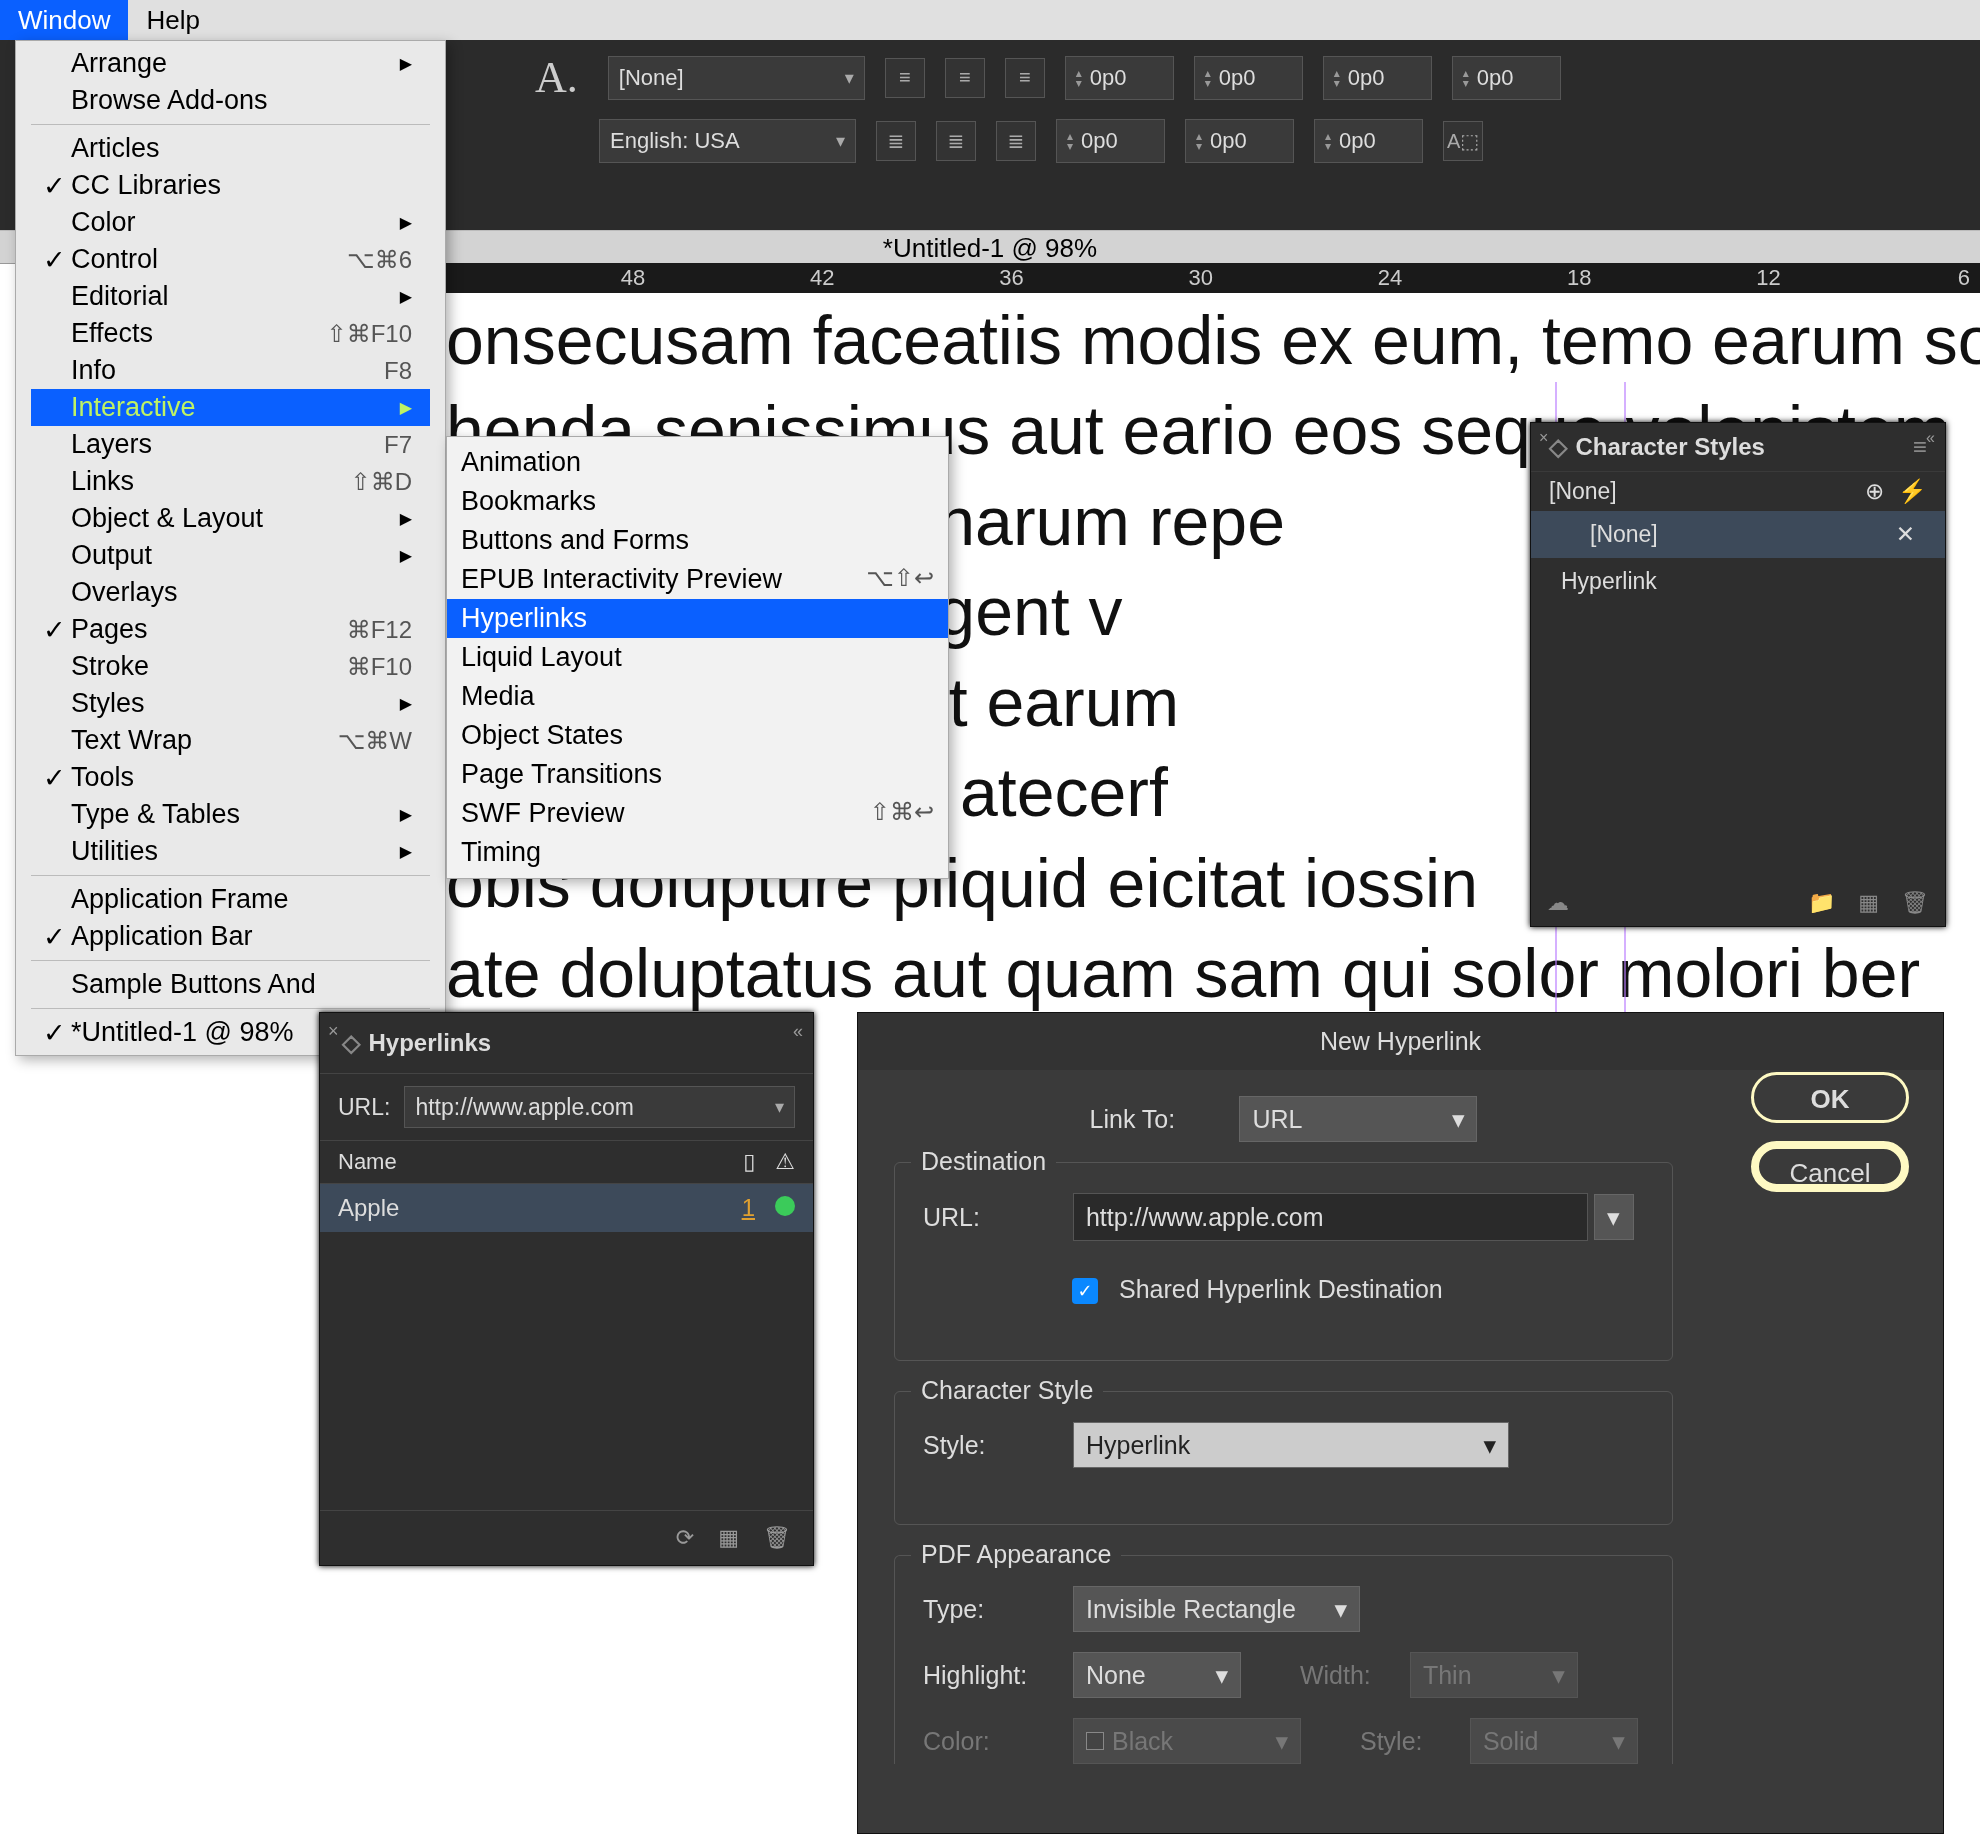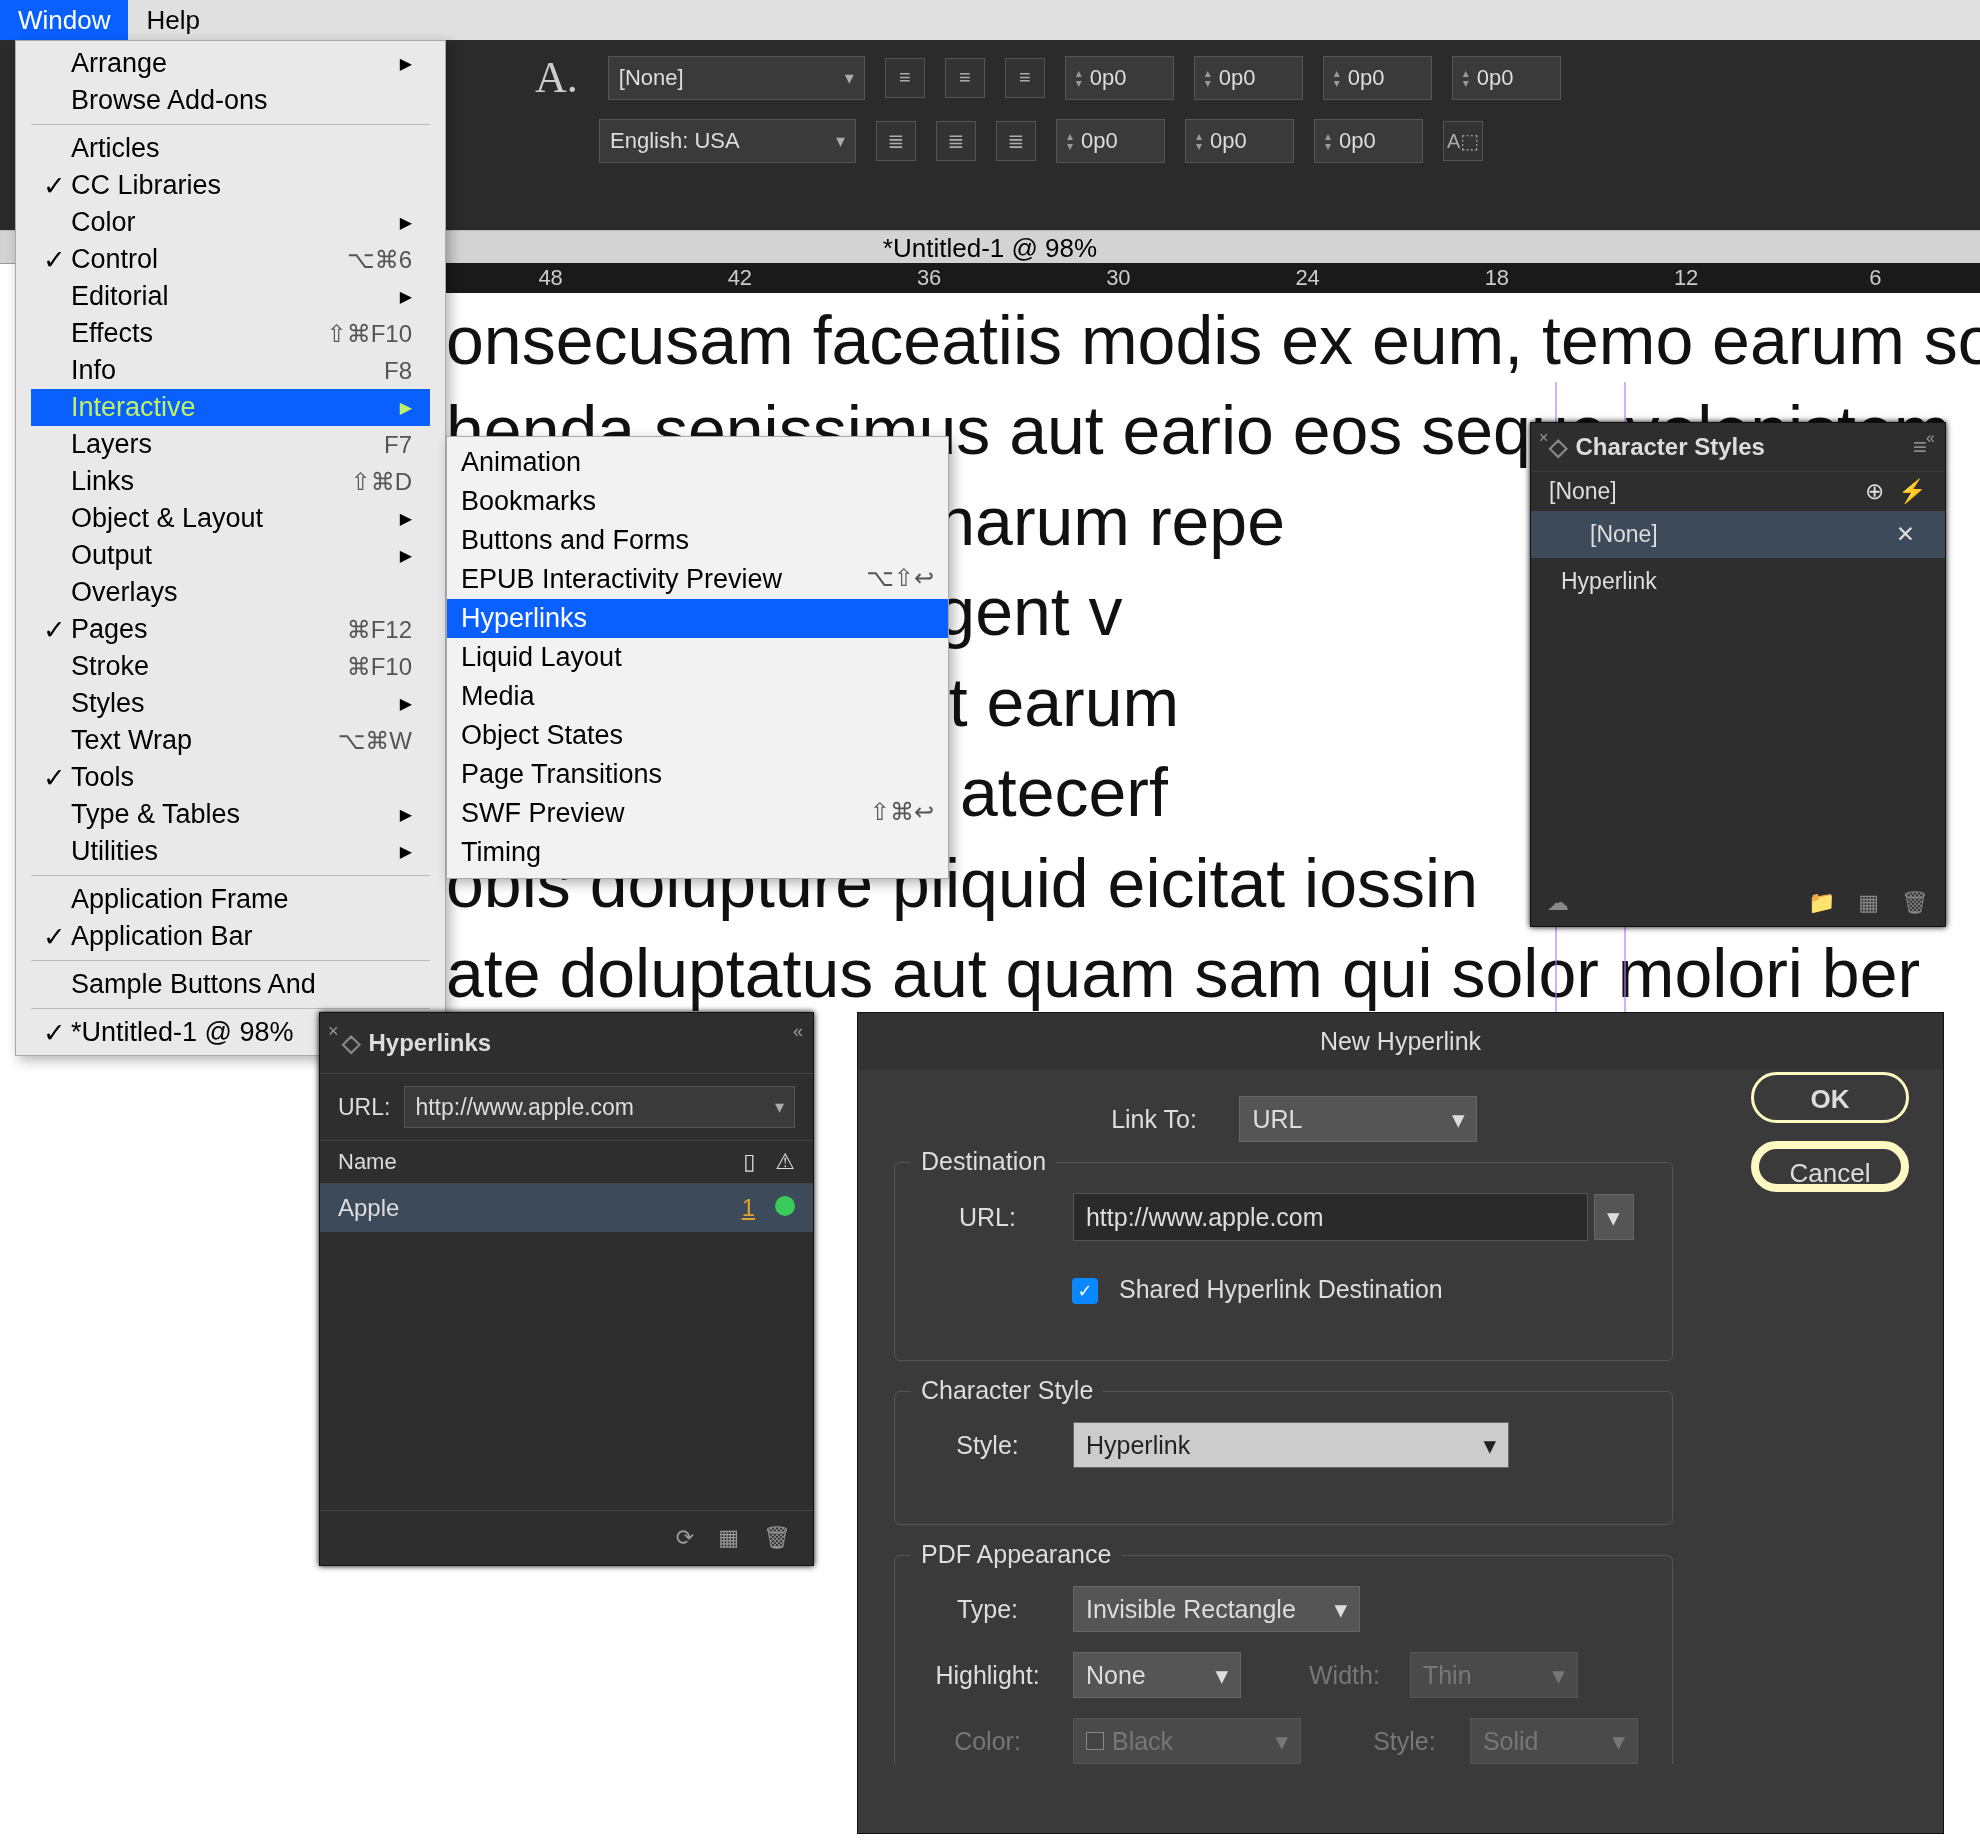--- a/index.html
+++ b/index.html
@@ -15,21 +15,21 @@
   .topbar .row { display:flex; align-items:center; gap:20px; padding:12px 30px 4px 535px; font-size:22px; }
   .topbar .letter { font-family: Georgia,serif; font-size:44px; color:#ccc; margin-right:10px; }
   .dropdown { display:flex; align-items:center; background:#3a3a3a; border:1px solid #555; height:44px; padding:0 10px; min-width:257px; justify-content:space-between; }
   .chev { font-size:18px; color:#aaa; }
   .numfield { display:flex; align-items:center; background:#3a3a3a; border:1px solid #555; height:44px; padding:0 10px; min-width:109px; gap:8px; }
   .iconbtn { width:40px; height:40px; background:#333; border:1px solid #555; display:inline-flex; align-items:center; justify-content:center; color:#aaa; font-size:20px; }
 
   .doc-tab { position:absolute; top:230px; left:0; right:0; height:34px; background:#d3d3d3; border-top:1px solid #bbb; border-bottom:1px solid #999; text-align:center; font-size:26px; line-height:34px; }
 
   .ruler { position:absolute; top:263px; left:446px; right:0; height:30px; background:#1a1a1a; color:#ccc; font-size:22px; display:flex; align-items:center; padding:0 10px; justify-content:space-between; }
-  .ruler span { flex:1; text-align:center; }
+  .ruler span { flex:1; text-align:right; }
 
   .doc-content { position:absolute; top:293px; left:446px; right:0; background:#fff; font-family: Georgia, 'Times New Roman', serif; font-size:68px; line-height:1.33; color:#111; padding-top:2px; white-space:nowrap; overflow:hidden; }
   .doc-content .guide { position:absolute; top:89px; bottom:0; width:2px; background:#b97bff; opacity:0.6; }
   .hyperlink { color:#0a60ff; text-decoration:underline; }
 
   
   .window-menu { position:absolute; top:40px; left:15px; width:431px; background:#e9e9e9; border:1px solid #aaa; box-shadow:4px 4px 12px rgba(0,0,0,0.3); font-size:27px; padding:4px 15px; }
   .window-menu .mi { display:flex; align-items:center; padding:3px 18px 3px 40px; position:relative; justify-content:space-between; }
   .window-menu .mi.checked::before { content:"✓"; position:absolute; left:12px; }
   .window-menu .mi.sel { background:#0a60ff; color:#bef264; }
@@ -57,21 +57,21 @@
   .cs-panel .title { font-size:24px; font-weight:bold; padding:10px 18px; display:flex; align-items:center; gap:8px; }
   .cs-panel .sub { padding:6px 18px; font-size:23px; display:flex; justify-content:space-between; border-top:1px solid #3a3a3a; }
   .cs-panel .item { padding:10px 30px; font-size:23px; }
   .cs-panel .item.sel { background:#3d4a5a; display:flex; justify-content:space-between; padding-left:59px; }
   .cs-panel .footer { display:flex; justify-content:flex-end; gap:22px; padding:10px 16px; color:#888; font-size:22px; }
 
   
   .dialog { position:absolute; background:#3a3a3a; color:#ddd; border:1px solid #111; }
   .dialog .dtitle { text-align:center; font-size:25px; padding:14px 0; background:#333; }
   .dialog .body { padding:26px 36px; font-size:25px; }
-  .dialog .label { display:inline-block; text-align:center; min-width:129px; margin-right:14px; }
+  .dialog .label { display:inline-block; text-align:left; min-width:129px; margin-right:14px; }
   .dialog .select { display:inline-flex; background:#555; border:1px solid #666; height:46px; align-items:center; padding:0 12px; min-width:238px; justify-content:space-between; }
   .dialog .select.wide { min-width:436px; }
   .dialog .textinput { display:inline-flex; background:#2a2a2a; border:1px solid #555; height:48px; align-items:center; padding:0 12px; min-width:515px; }
   .dialog .section { border:1px solid #555; border-radius:6px; padding:30px 28px 36px; margin:14px 0 30px; position:relative; }
   .dialog .section-title { position:absolute; top:-16px; left:16px; background:#3a3a3a; padding:0 10px; font-size:25px; }
   .dialog .btn { display:block; width:158px; height:51px; border:8px solid #fef9c3; border-radius:26px; text-align:center; line-height:48px; font-size:26px; margin-bottom:18px; }
   .dialog .btn.primary { border-width:3px; font-weight:bold; }
   .dialog .checkbox { display:inline-flex; width:26px; height:26px; background:#0a88ff; border-radius:4px; align-items:center; justify-content:center; color:#fff; font-size:18px; margin-right:14px; vertical-align:middle; }
   .dialog .formrow { margin-bottom:20px; }
   .dialog .disabled { color:#777; }

